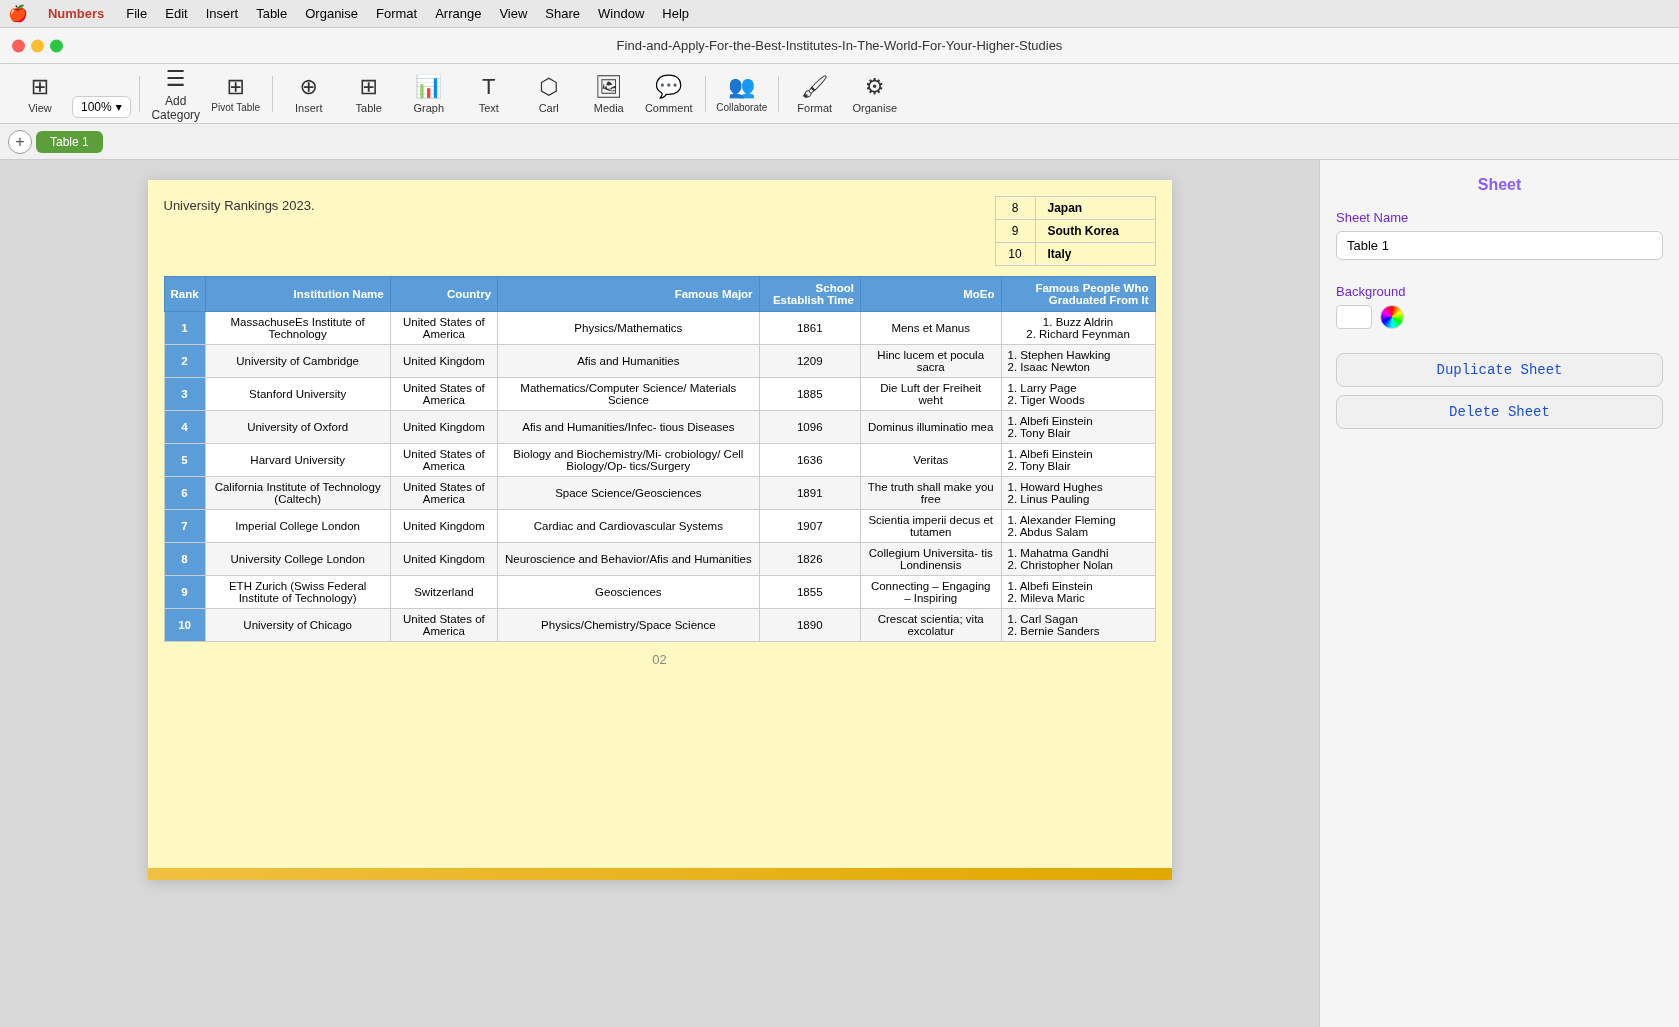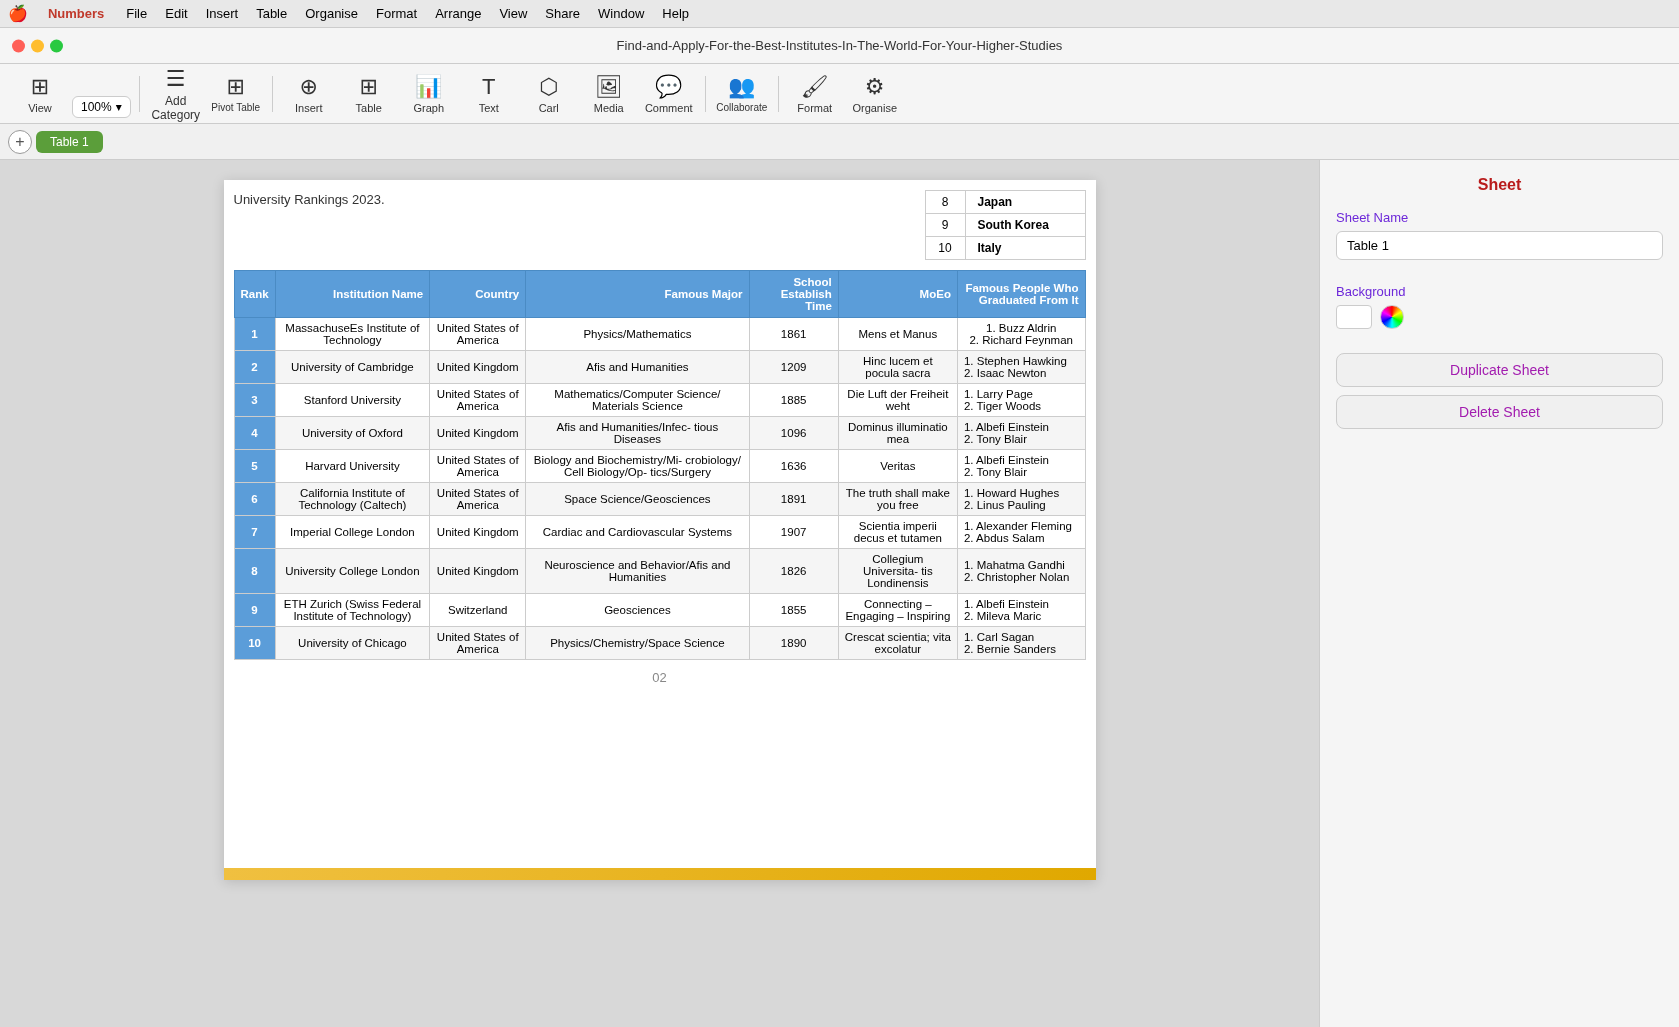--- a/index.html
+++ b/index.html
@@ -58,21 +58,21 @@
     .sheet-tab {
       background: #5b9e3a; color: white; border-radius: 6px;
       padding: 4px 14px; font-size: 12px; font-weight: 500; cursor: pointer;
     }
 
     
     .main-layout { display: flex; height: calc(1027px - 28px - 36px - 60px - 36px); }
 
     
     .canvas-area { flex: 1; background: #d8d8d8; overflow: hidden; position: relative; }
-    .canvas-inner { background: #ffffff; margin: 20px auto; width: 872px; min-height: 700px; position: relative; box-shadow: 0 2px 12px rgba(0,0,0,0.15); padding: 10px; }
+    .canvas-inner { background: #fef9c3; margin: 20px auto; width: 1024px; min-height: 700px; position: relative; box-shadow: 0 2px 12px rgba(0,0,0,0.15); padding: 16px; }
 
     
     .top-rankings { display: flex; margin-bottom: 10px; }
 
     .top-list { border-collapse: collapse; margin-left: 10px; }
     .top-list td { border: 1px solid #ccc; padding: 4px 12px; font-size: 12px; }
     .top-list .rank-col { width: 40px; text-align: center; }
     .top-list .country-col { min-width: 120px; font-weight: 600; }
 
     
@@ -88,33 +88,34 @@
     .rank-cell { background: #5b9dd9 !important; color: white; font-weight: 600; }
 
     
     .page-num { text-align: center; font-size: 13px; color: #888; margin-top: 10px; }
 
     
     .bottom-bar { height: 12px; background: linear-gradient(to right, #f0c040, #e0a800); position: absolute; bottom: 0; left: 0; right: 0; }
 
     
     .right-panel { width: 360px; background: #f5f5f5; border-left: 1px solid #ccc; padding: 16px; overflow-y: auto; }
-    .panel-title { font-size: 16px; font-weight: 600; text-align: center; margin-bottom: 16px; color: #b91c1c; }
+    .panel-title { font-size: 16px; font-weight: 600; text-align: center; margin-bottom: 16px; color: #8b5cf6; }
     .panel-section-label { font-size: 13px; color: #6d28d9; margin-bottom: 6px; margin-top: 14px; }
     .panel-input {
       width: 100%; border: 1px solid #ccc; border-radius: 6px; padding: 6px 10px;
       font-size: 13px; background: white; margin-bottom: 8px;
     }
     .color-swatch-row { display: flex; align-items: center; gap: 8px; }
     .color-swatch { width: 36px; height: 24px; border: 1px solid #ccc; border-radius: 4px; background: white; }
     .color-wheel { width: 24px; height: 24px; border-radius: 50%; background: conic-gradient(red, yellow, lime, cyan, blue, magenta, red); border: 1px solid #ccc; }
     .panel-btn {
       width: 100%; padding: 8px; border: 1px solid #ccc; border-radius: 8px;
       background: #f0f0f0; font-size: 14px; cursor: pointer; margin-bottom: 8px; text-align: center;
-      color: #a21caf;
+      color: #1d4ed8;
+      font-family: Liberation Mono, monospace;
     }
   </style>
 </head>
 <body>
 
 <div class="menubar">
   <span class="apple-logo">🍎</span>
   <span class="menubar-item app-name">Numbers</span>
   <span class="menubar-item">File</span>
   <span class="menubar-item">Edit</span>

